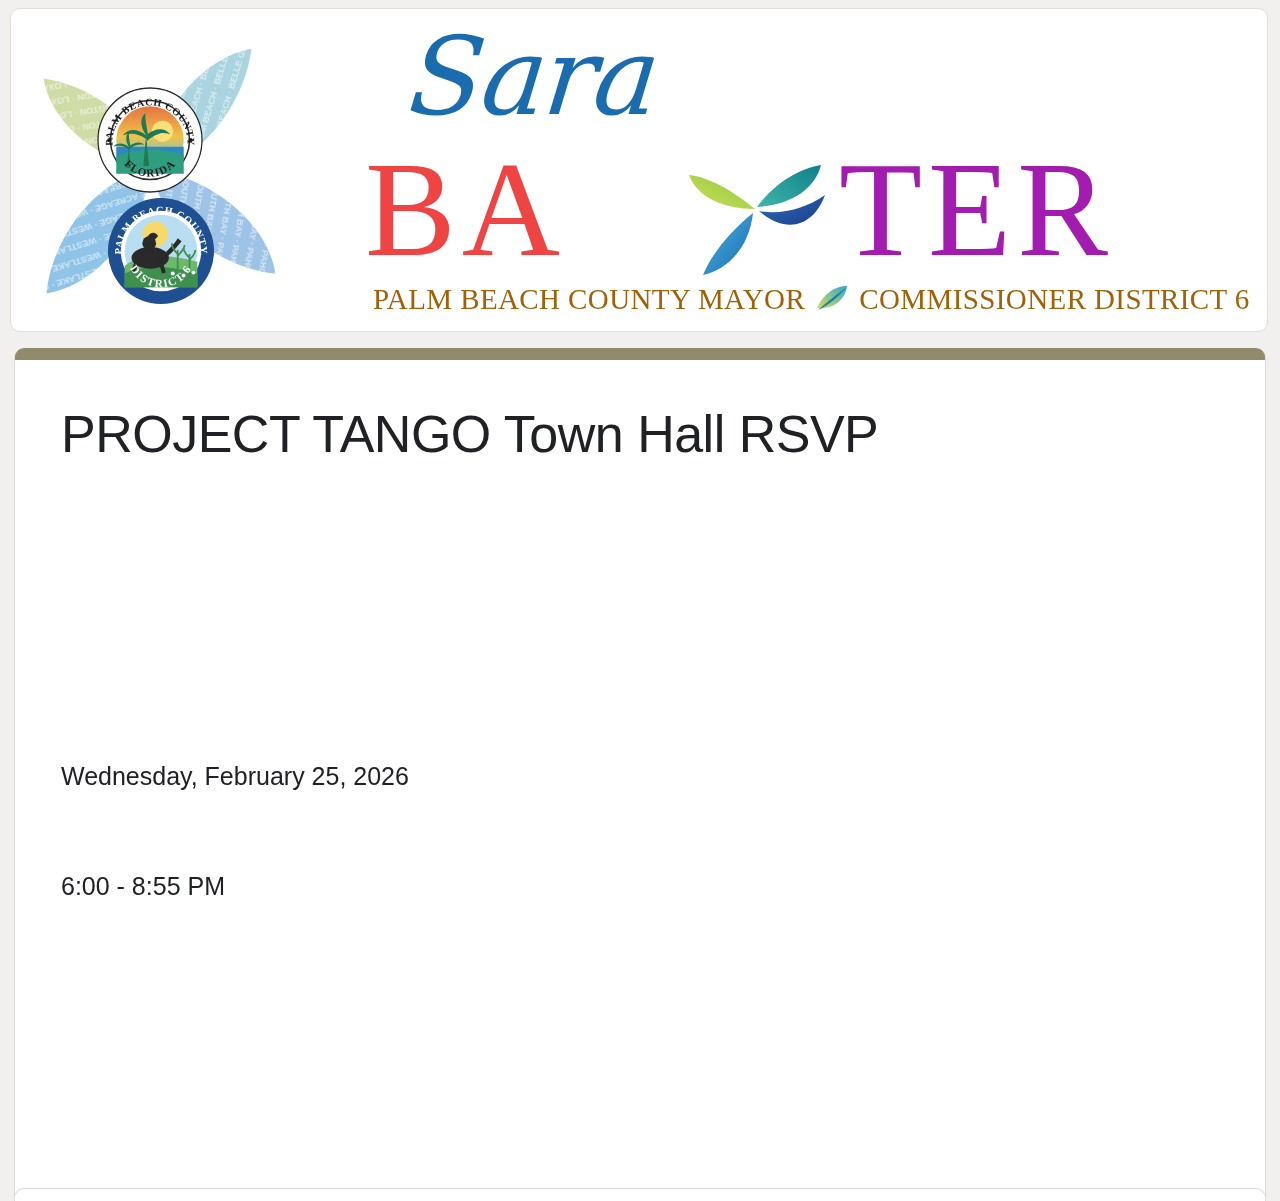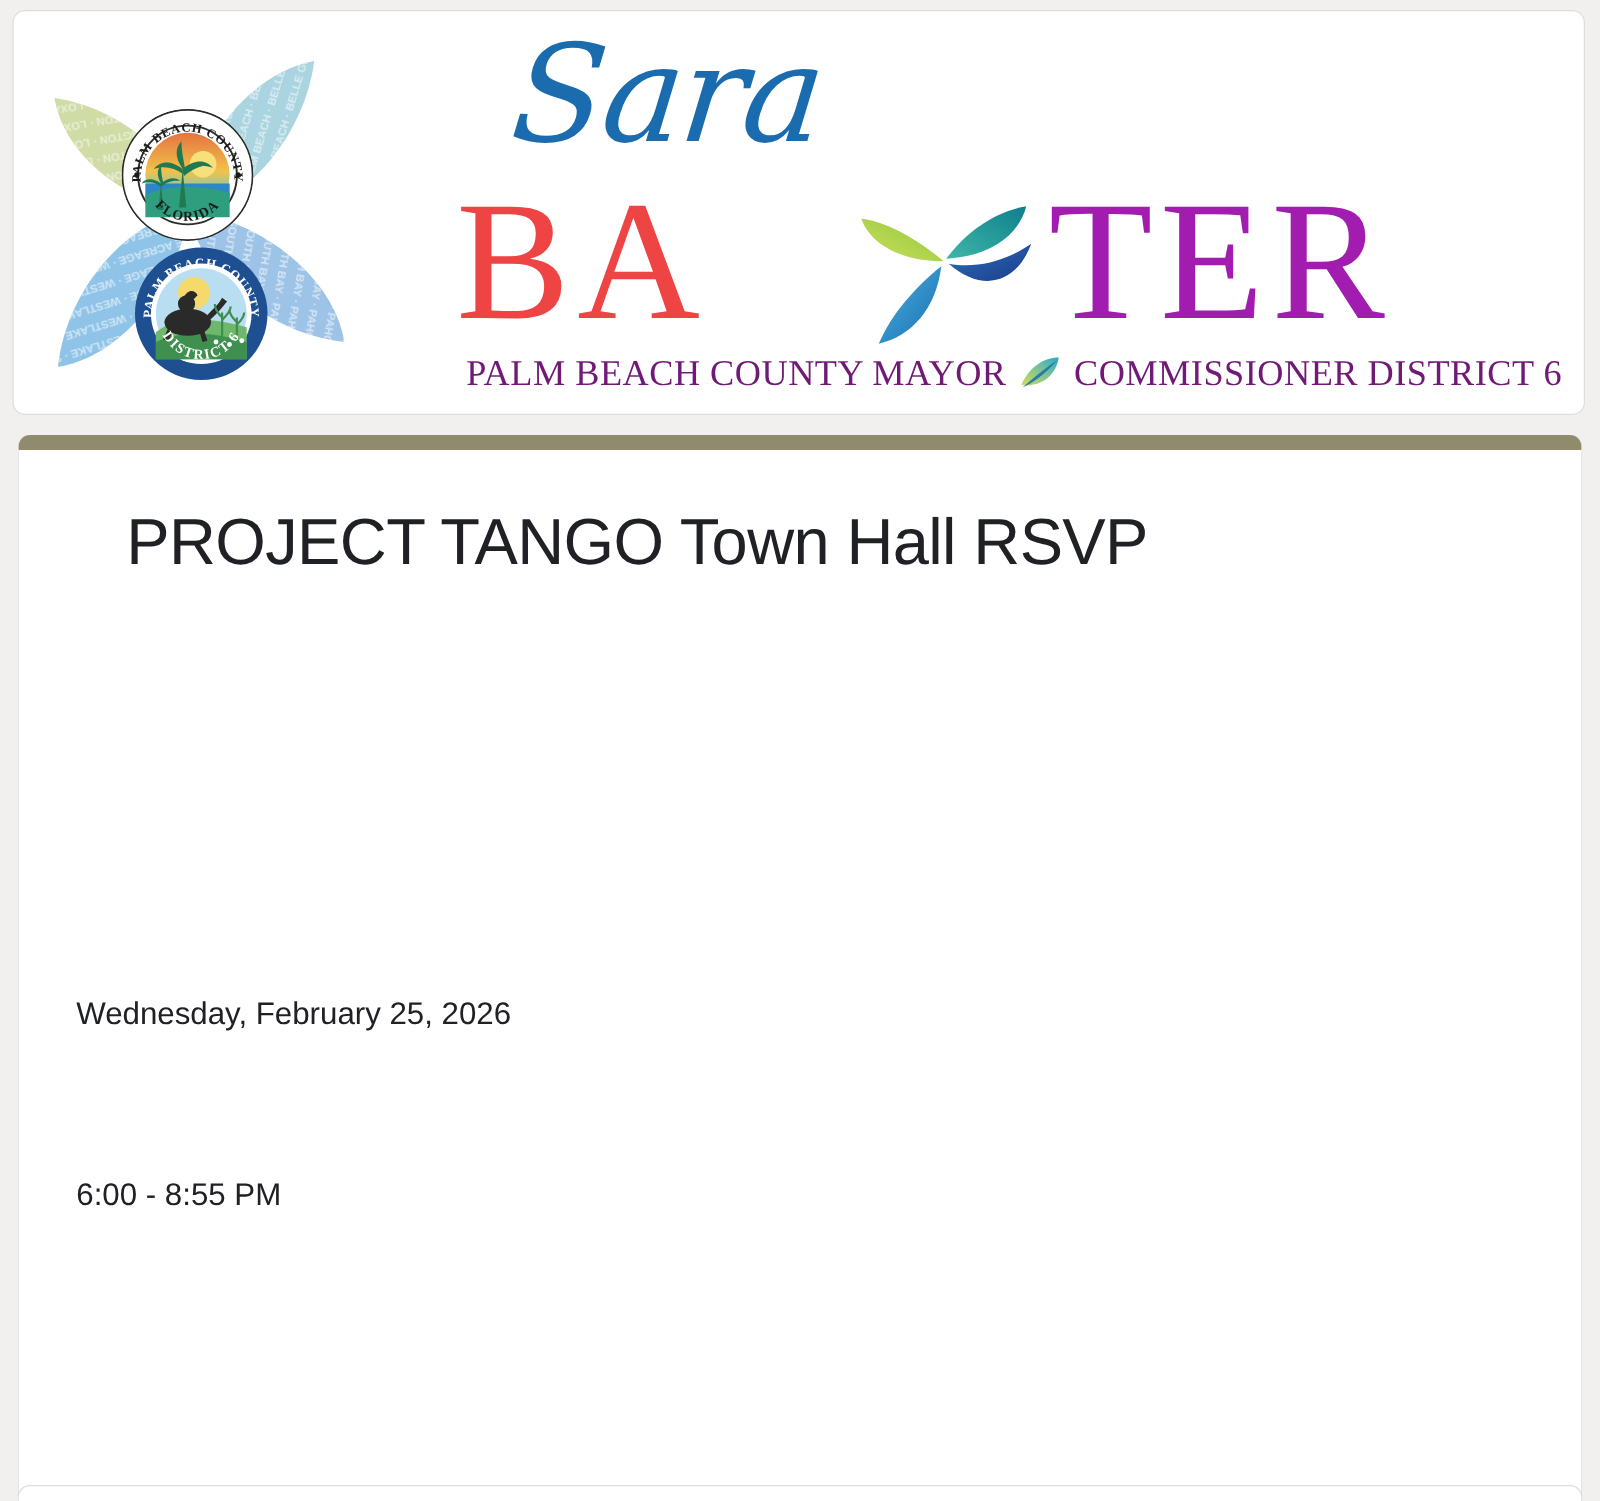--- a/index.html
+++ b/index.html
@@ -151,31 +151,30 @@
     padding: 44px 46px 0 46px;
   }
 
   .form-title {
     font-size: 52px;
     line-height: 1.18;
     font-weight: 400;
     color: #202124;
     letter-spacing: -0.5px;
     margin-bottom: 36px;
-    margin-left: 40px;
   }
 
   .form-desc {
     font-size: 25px;
     line-height: 1.47;
     color: #202124;
     white-space: pre-wrap;
   }
   .desc-strong { font-weight: 700; }
-  .desc-normal { font-weight: 400; margin-top: 35px; }
+  .desc-normal { font-weight: 400; }
 
   .spacer-block { height: 36px; }
 
   .next-card {
     position: absolute;
     left: 14px;
     top: 1188px;
     width: 1252px;
     height: 13px;
     background: #ffffff;
@@ -357,21 +356,21 @@
 
               <path d="M78,66 C58,82 38,104 28,128 C54,122 74,100 78,66 Z" fill="url(#p3)"></path>
 
               <path d="M84,64 C106,68 130,62 150,48 C140,76 114,90 84,64 Z" fill="url(#p4)"></path>
             </svg>
           </div>
 
           <div class="surname-text surname-b" style="color: #a21caf;">TER</div>
         </div>
 
-        <div class="tagline" style="color: #701a75;">
+        <div class="tagline" style="color: #a16207;">
           <span>PALM BEACH COUNTY MAYOR</span>
           <span class="tagline-leaf">
             <svg viewBox="0 0 34 30" xmlns="http://www.w3.org/2000/svg" aria-hidden="true">
               <defs>
                 <linearGradient id="tl1" x1="0" y1="1" x2="1" y2="0">
                   <stop offset="0%" stop-color="#cfe05a"></stop>
                     <stop offset="100%" stop-color="#2fa8c9"></stop>
                 </linearGradient>
               </defs>
               <path d="M2,24 C8,10 20,2 32,2 C30,16 18,26 2,24 Z" fill="url(#tl1)"></path>

